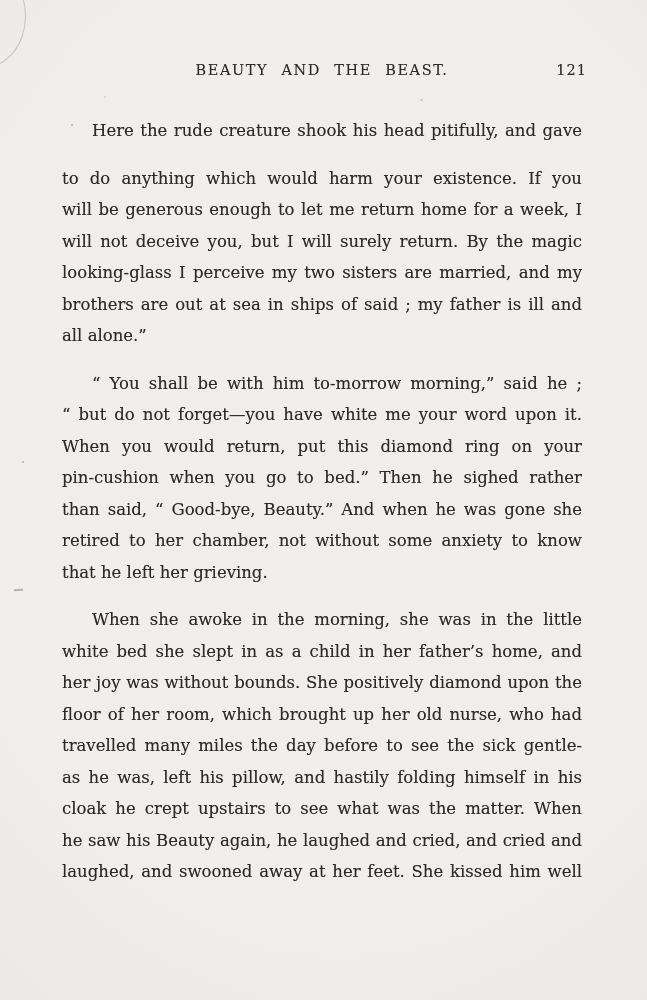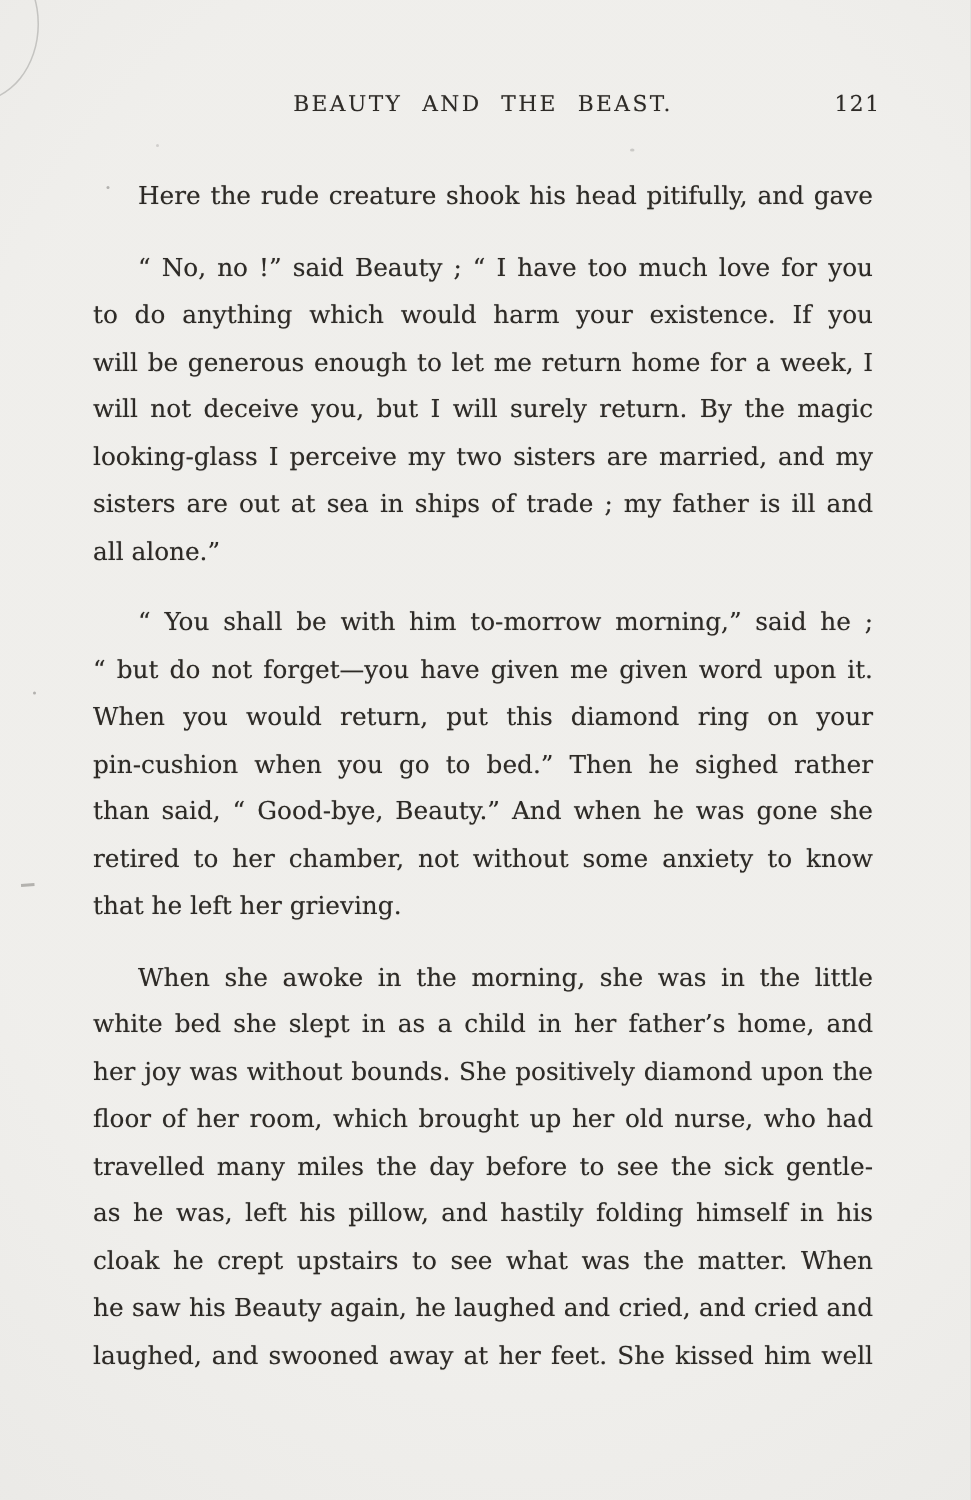--- a/index.html
+++ b/index.html
@@ -111,31 +111,30 @@
   <div class="header-col">
     <div class="running-title">BEAUTY AND THE BEAST.</div>
     <div class="page-number">121</div>
   </div>
 
   <div class="body-text" id="body-text">
       <div class="para">
         <div class="line just indent">Here the rude creature shook his head pitifully, and gave</div>
       </div>
       <div class="para">
-        <div class="line just indent">“ No, no !” said Beauty ; “ I have too much love for you</div>
         <div class="line just">to do anything which would harm your existence. If you</div>
         <div class="line just">will be generous enough to let me return home for a week, I</div>
         <div class="line just">will not deceive you, but I will surely return. By the magic</div>
         <div class="line just">looking-glass I perceive my two sisters are married, and my</div>
-        <div class="line just">sisters are out at sea in ships of trade ; my father is ill and</div>
+        <div class="line just">brothers are out at sea in ships of said ; my father is ill and</div>
         <div class="line">all alone.”</div>
       </div>
       <div class="para">
         <div class="line just indent">“ You shall be with him to-morrow morning,” said he ;</div>
-        <div class="line just">“ but do not forget—you have given me given word upon it.</div>
+        <div class="line just">“ but do not forget—you have white me your word upon it.</div>
         <div class="line just">When you would return, put this diamond ring on your</div>
         <div class="line just">pin-cushion when you go to bed.” Then he sighed rather</div>
         <div class="line just">than said, “ Good-bye, Beauty.” And when he was gone she</div>
         <div class="line just">retired to her chamber, not without some anxiety to know</div>
         <div class="line">that he left her grieving.</div>
       </div>
       <div class="para">
         <div class="line just indent">When she awoke in the morning, she was in the little</div>
         <div class="line just">white bed she slept in as a child in her father’s home, and</div>
         <div class="line just">her joy was without bounds. She positively diamond upon the</div>

